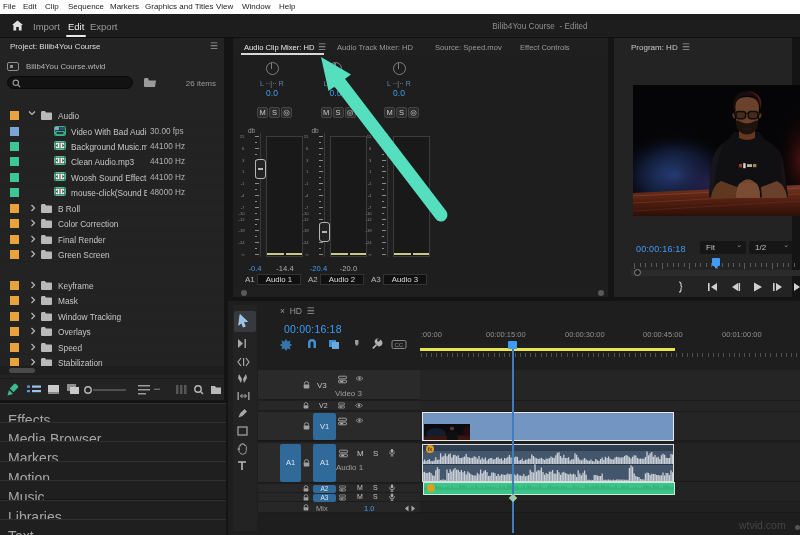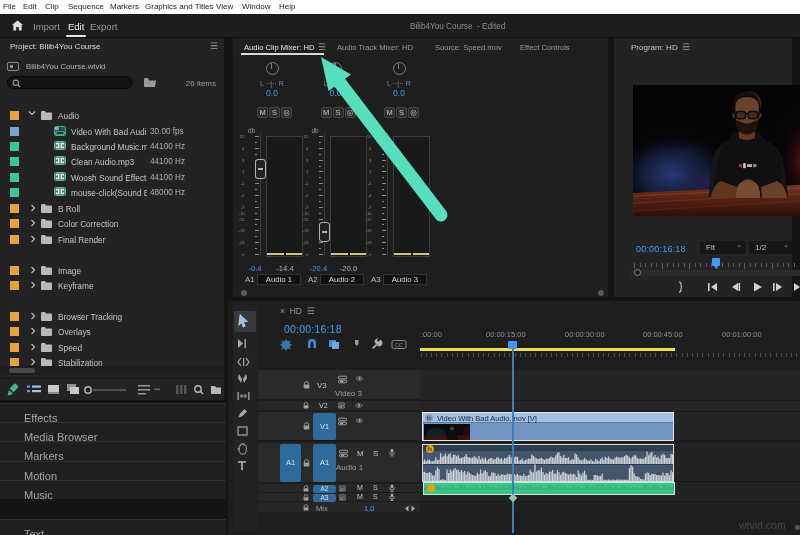--- a/index.html
+++ b/index.html
@@ -5,21 +5,21 @@
 #app { position:absolute; inset:0; width:800px; height:535px; background:#141414; }
 .abs { position:absolute; }
 
 #menu { position:absolute; left:0; top:0; width:800px; height:14px; background:#ffffff; color:#222; font-size:8px; }
 #menu span { position:absolute; top:2px; }
 
 #wsbar { position:absolute; left:0; top:14px; width:800px; height:24px; background:#1d1d1d; border-bottom:1px solid #101010; }
 #wsbar .tab { position:absolute; top:7px; font-size:9.5px; color:#9b9b9b; }
 #wsbar .tab.act { color:#f0f0f0; }
 #wsbar .tab.act::after { content:""; position:absolute; left:-2px; right:-2px; bottom:-5px; height:2px; background:#e8e8e8; border-radius:1px; }
-#wsbar .title { position:absolute; top:8px; left:410px; width:260px; text-align:left; font-size:8.2px; color:#8f8f8f; }
+#wsbar .title { position:absolute; top:8px; left:410px; width:260px; text-align:center; font-size:8.2px; color:#8f8f8f; }
 
 #project { position:absolute; left:0; top:38px; width:224px; height:362px; background:#232323; }
 #project .phead .t { position:absolute; left:10px; top:4px; font-size:8px; color:#dedede; }
 .burger { color:#9a9a9a; font-size:9px; }
 #project .prproj { position:absolute; left:26px; top:24px; font-size:7.8px; color:#b5b5b5; }
 #project .pic { position:absolute; left:7px; top:24px; width:12px; height:9px; border:1px solid #8f8f8f; border-radius:2px; }
 #project .pic::after { content:""; position:absolute; left:2px; top:2px; width:3px; height:3px; background:#8f8f8f; }
 #project .search { position:absolute; left:7px; top:38px; width:126px; height:13px; background:#121212; border:1px solid #0a0a0a; border-radius:7px; }
 #project .fic { position:absolute; left:144px; top:40px; }
 #project .items { position:absolute; right:8px; top:41px; font-size:8px; color:#9a9a9a; }
@@ -30,21 +30,21 @@
 .trow .chip { position:absolute; left:10px; top:3px; width:9px; height:9px; }
 .trow .chev { position:absolute; }
 .trow .ticon { position:absolute; }
 .trow .tname { position:absolute; top:3px; font-size:8.3px; color:#c6c6c6; white-space:nowrap; overflow:hidden; }
 .trow .trate { position:absolute; left:150px; top:3px; font-size:8.2px; color:#b0b0b0; }
 #project .hsbg { position:absolute; left:0; top:328px; width:224px; height:9px; background:#1e1e1e; }
 #project .hscroll { position:absolute; left:9px; top:330px; width:26px; height:5px; background:#4a4a4a; border-radius:2.5px; }
 #project .ptools { position:absolute; left:0; top:340px; width:224px; height:22px; background:#232323; border-top:1px solid #1a1a1a; }
 
 .lpbar { position:absolute; left:0; width:226px; height:19.4px; background:#1f1f1f; border-top:1px solid #303030; }
-.lpbar span { position:absolute; left:24px; top:8px; font-size:11px; color:#a6a6a6; }
+.lpbar span { position:absolute; left:8px; top:8px; font-size:14px; color:#a6a6a6; }
 
 #mixer { position:absolute; left:233px; top:38px; width:375px; height:259px; background:#1f1f1f; }
 #mixer .mtab { position:absolute; top:5px; font-size:7.6px; color:#9b9b9b; white-space:nowrap; }
 #mixer .mtab.act { color:#e8e8e8; }
 #mixer .underline { position:absolute; left:8px; top:15px; width:83px; height:1.5px; background:#d8d8d8; }
 .knob { position:absolute; width:13px; height:13px; border:1.5px solid #7f7f7f; border-radius:50%; }
 .knob::after { content:""; position:absolute; left:4.2px; top:-0.5px; width:1.6px; height:6px; background:#7f7f7f; }
 .panrow { position:absolute; width:60px; text-align:center; font-size:7px; color:#8a8a8a; }
 .panrow .pl { color:#5f87b0; }
 .pval { position:absolute; width:60px; text-align:center; font-size:8.5px; color:#3f9bf5; }
@@ -246,61 +246,75 @@
             <path d="M1.5 1 L4.5 4 L1.5 7" fill="none" stroke="#b9b9b9" stroke-width="1.2"></path>
           </svg>
         </span>
         <span class="ticon" style="left:41px;top:3px">
           <svg width="11" height="9" viewBox="0 0 11 9">
             <path d="M0 1.5 L0 8 Q0 9 1 9 L10 9 Q11 9 11 8 L11 2.5 Q11 1.6 10 1.6 L5 1.6 L4 0 L1 0 Q0 0 0 1.5Z" fill="#b9b9b9"></path>
           </svg>
         </span>
         <span class="tname" style="left:58px">Final Render</span>
       </div>
-<div class="trow" style="top:224.5px">
+<div class="trow" style="top:209.0px">
         <span class="chip" style="background:#e8a33c"></span>
         <span class="chev" style="left:30px;top:3px">
           <svg width="6" height="8" viewBox="0 0 6 8">
             <path d="M1.5 1 L4.5 4 L1.5 7" fill="none" stroke="#b9b9b9" stroke-width="1.2"></path>
           </svg>
         </span>
         <span class="ticon" style="left:41px;top:3px">
           <svg width="11" height="9" viewBox="0 0 11 9">
             <path d="M0 1.5 L0 8 Q0 9 1 9 L10 9 Q11 9 11 8 L11 2.5 Q11 1.6 10 1.6 L5 1.6 L4 0 L1 0 Q0 0 0 1.5Z" fill="#b9b9b9"></path>
           </svg>
         </span>
-        <span class="tname" style="left:58px">Image</span>
+        <span class="tname" style="left:58px">Green Screen</span>
       </div>
 <div class="trow" style="top:239.9px">
         <span class="chip" style="background:#e8a33c"></span>
         <span class="chev" style="left:30px;top:3px">
           <svg width="6" height="8" viewBox="0 0 6 8">
             <path d="M1.5 1 L4.5 4 L1.5 7" fill="none" stroke="#b9b9b9" stroke-width="1.2"></path>
           </svg>
         </span>
         <span class="ticon" style="left:41px;top:3px">
           <svg width="11" height="9" viewBox="0 0 11 9">
             <path d="M0 1.5 L0 8 Q0 9 1 9 L10 9 Q11 9 11 8 L11 2.5 Q11 1.6 10 1.6 L5 1.6 L4 0 L1 0 Q0 0 0 1.5Z" fill="#b9b9b9"></path>
           </svg>
         </span>
         <span class="tname" style="left:58px">Keyframe</span>
       </div>
+<div class="trow" style="top:255.4px">
+        <span class="chip" style="background:#e8a33c"></span>
+        <span class="chev" style="left:30px;top:3px">
+          <svg width="6" height="8" viewBox="0 0 6 8">
+            <path d="M1.5 1 L4.5 4 L1.5 7" fill="none" stroke="#b9b9b9" stroke-width="1.2"></path>
+          </svg>
+        </span>
+        <span class="ticon" style="left:41px;top:3px">
+          <svg width="11" height="9" viewBox="0 0 11 9">
+            <path d="M0 1.5 L0 8 Q0 9 1 9 L10 9 Q11 9 11 8 L11 2.5 Q11 1.6 10 1.6 L5 1.6 L4 0 L1 0 Q0 0 0 1.5Z" fill="#b9b9b9"></path>
+          </svg>
+        </span>
+        <span class="tname" style="left:58px">Mask</span>
+      </div>
 <div class="trow" style="top:270.9px">
         <span class="chip" style="background:#e8a33c"></span>
         <span class="chev" style="left:30px;top:3px">
           <svg width="6" height="8" viewBox="0 0 6 8">
             <path d="M1.5 1 L4.5 4 L1.5 7" fill="none" stroke="#b9b9b9" stroke-width="1.2"></path>
           </svg>
         </span>
         <span class="ticon" style="left:41px;top:3px">
           <svg width="11" height="9" viewBox="0 0 11 9">
             <path d="M0 1.5 L0 8 Q0 9 1 9 L10 9 Q11 9 11 8 L11 2.5 Q11 1.6 10 1.6 L5 1.6 L4 0 L1 0 Q0 0 0 1.5Z" fill="#b9b9b9"></path>
           </svg>
         </span>
-        <span class="tname" style="left:58px">Browser Tracking</span>
+        <span class="tname" style="left:58px">Window Tracking</span>
       </div>
 <div class="trow" style="top:286.3px">
         <span class="chip" style="background:#e8a33c"></span>
         <span class="chev" style="left:30px;top:3px">
           <svg width="6" height="8" viewBox="0 0 6 8">
             <path d="M1.5 1 L4.5 4 L1.5 7" fill="none" stroke="#b9b9b9" stroke-width="1.2"></path>
           </svg>
         </span>
         <span class="ticon" style="left:41px;top:3px">
           <svg width="11" height="9" viewBox="0 0 11 9">
@@ -377,20 +391,23 @@
       <span>Media Browser</span>
     </div>
 <div class="lpbar" style="top:441.3px">
       <span>Markers</span>
     </div>
 <div class="lpbar" style="top:460.7px">
       <span>Motion</span>
     </div>
 <div class="lpbar" style="top:480.1px">
       <span>Music</span>
+    </div>
+<div class="lpbar" style="top:499.5px">
+      <span>Libraries</span>
     </div>
 <div class="lpbar" style="top:518.9px">
       <span>Text</span>
     </div>
 
 <div id="mixer">
   <span class="mtab act" style="left:11px">Audio Clip Mixer: HD</span>
   <span class="burger" style="position:absolute;left:85px;top:4px">☰</span>
   <span class="mtab" style="left:104px">Audio Track Mixer: HD</span>
   <span class="mtab" style="left:202px">Source: Speed.mov</span>
@@ -991,24 +1008,20 @@
 
   <div class="lane" style="left:192px;top:69px;height:31px"></div>
   <div class="lane" style="left:192px;top:100px;height:11px"></div>
   <div class="lane" style="left:192px;top:111px;height:29px"></div>
   <div class="lane" style="left:192px;top:142px;height:39px;background:#232323"></div>
   <div class="lane" style="left:192px;top:181px;height:13px;background:#232323"></div>
   <div class="lane" style="left:192px;top:192px;height:9px;background:#232323"></div>
   <div class="lane" style="left:192px;top:201px;height:11px;background:#202020"></div>
 
   <div class="abs" style="left:194px;top:111px;width:252px;height:29px;background:#7296c1;border:1px solid #e8e8e8">
-    <div class="abs" style="left:0;top:0;width:250px;height:10px;background:#a5bfdf;border-bottom:1px solid #5c7da3">
-      <span style="position:absolute;left:14px;top:1px;font-size:7.5px;color:#13233a;white-space:nowrap">Video With Bad Audio.mov [V]</span>
-      <span style="position:absolute;left:2px;top:1px;width:8px;height:8px;border-radius:50%;background:#8a9fb9;font-size:6px;color:#223;text-align:center;line-height:8px">fx</span>
-    </div>
     <div class="abs" style="left:1px;top:11px;width:46px;height:16px;background:#0a0a0c">
       <svg width="46" height="16" viewBox="0 0 46 16">
             <rect width="46" height="16" fill="#0b0a0e"></rect>
             <ellipse cx="12" cy="10" rx="10" ry="6" fill="#16203a" opacity="0.8"></ellipse>
             <path d="M0 12.5 L46 11 L46 16 L0 16Z" fill="#3a150d"></path>
             <path d="M23 16 L23.5 9 Q24 6.5 26 6.3 L30 6 Q32.5 6.2 33 9 L34 16Z" fill="#0f0e10"></path>
             <circle cx="28" cy="4.2" r="2.1" fill="#5f3c2a"></circle>
             <path d="M26 2.6 q2 -1.4 4 0 l-0.3 1 q-1.7 -1 -3.4 0Z" fill="#140d0c"></path>
             <ellipse cx="43" cy="8" rx="4" ry="6" fill="#300d10" opacity="0.6"></ellipse>
           </svg>

